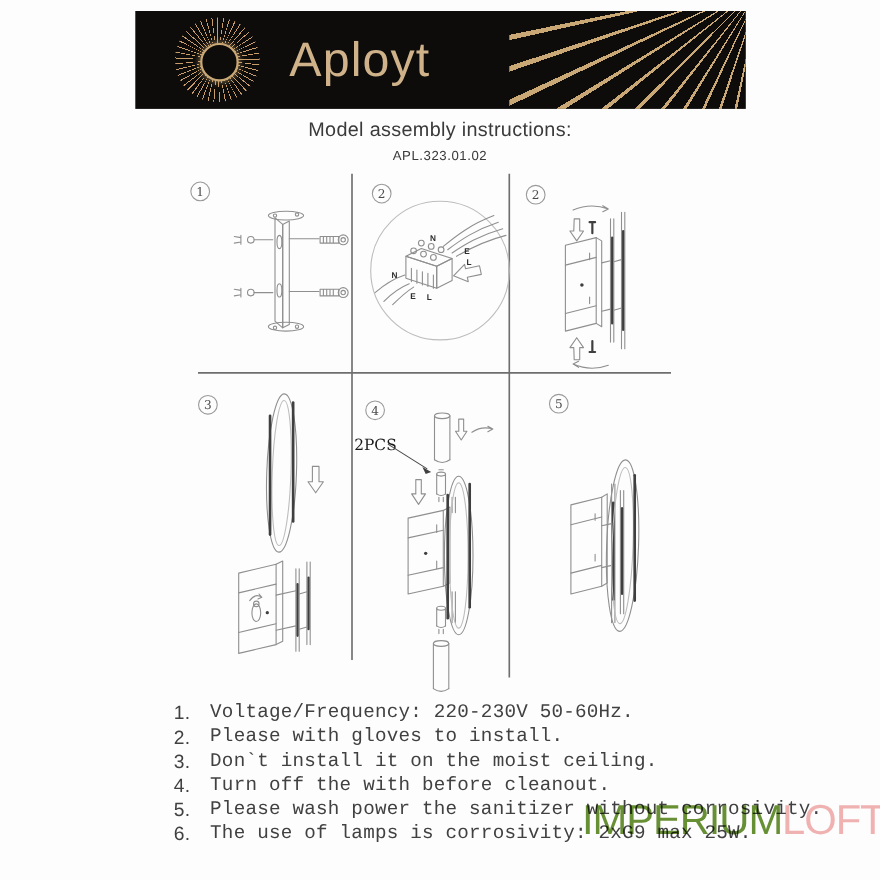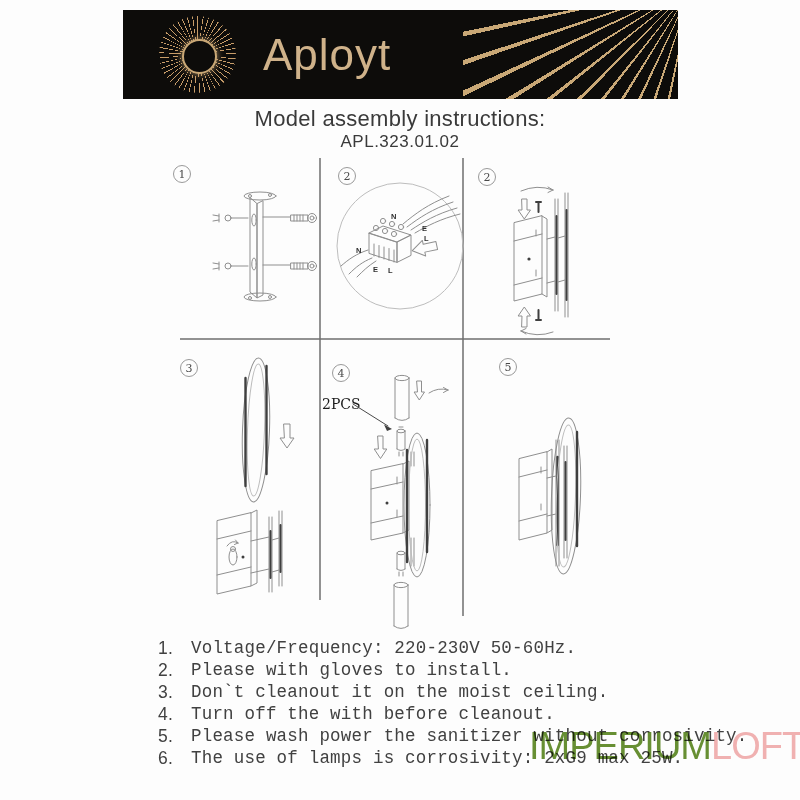--- a/index.html
+++ b/index.html
@@ -11,22 +11,22 @@
   .sunburst{position:absolute;left:36px;top:6px;width:77px;height:77px;border-radius:50%;
     background:repeating-conic-gradient(#c89d69 0deg 1.4deg, rgba(0,0,0,0) 1.4deg 8deg);}
   .sunburst-core{position:absolute;left:59px;top:29px;width:31px;height:31px;border-radius:50%;
     background:#0d0c0a;border:2px solid #c9a876;box-shadow:0 0 7px rgba(201,168,118,.8);}
   .brand{position:absolute;left:140px;top:23px;font-size:44px;line-height:44px;color:#cfb28a;letter-spacing:1px;}
   .banner-rays{position:absolute;right:0;top:0;width:215px;height:89px;
     background:repeating-conic-gradient(from 0deg at 107% -28%, #c9a876 0deg 1.15deg, rgba(0,0,0,0) 1.15deg 6.6deg);}
 
   
   .title{position:absolute;left:0;top:107px;width:800px;text-align:center;color:#3a3a3a;}
-  .title .t1{font-size:22px;line-height:23px;letter-spacing:.3px;}
-  .title .t2{font-size:17px;line-height:23px;letter-spacing:.5px;}
+  .title .t1{font-size:18px;line-height:23px;letter-spacing:.3px;}
+  .title .t2{font-size:12px;line-height:23px;letter-spacing:.5px;}
 
   
   svg.diagram{position:absolute;left:135px;top:152px;}
   svg.diagram *{vector-effect:none;}
   .ln{stroke:#8f8f8f;stroke-width:1;fill:none;stroke-linecap:round;stroke-linejoin:round;}
   .lt{stroke:#bdbdbd;stroke-width:1;fill:none;}
   .dk{stroke:#3f3f3f;stroke-width:2.4;fill:none;stroke-linecap:round;}
   .dv{stroke:#6e6e6e;stroke-width:1.5;fill:none;}
   .num{font-family:"DejaVu Serif",serif;font-size:11px;fill:#4a4a4a;text-anchor:middle;}
   .numc{stroke:#9a9a9a;stroke-width:1;fill:none;}
@@ -252,21 +252,21 @@
     <div class="note-row">
       <span class="note-num">1.</span>
       <span class="note-text">Voltage/Frequency: 220-230V 50-60Hz.</span>
     </div>
     <div class="note-row">
       <span class="note-num">2.</span>
       <span class="note-text">Please with gloves to install.</span>
     </div>
     <div class="note-row">
       <span class="note-num">3.</span>
-      <span class="note-text">Don`t cleanout it on the moist ceiling.</span>
+      <span class="note-text">Don`t install it on the moist ceiling.</span>
     </div>
     <div class="note-row">
       <span class="note-num">4.</span>
       <span class="note-text">Turn off the with before cleanout.</span>
     </div>
     <div class="note-row">
       <span class="note-num">5.</span>
       <span class="note-text">Please wash power the sanitizer without corrosivity.</span>
     </div>
     <div class="note-row">

